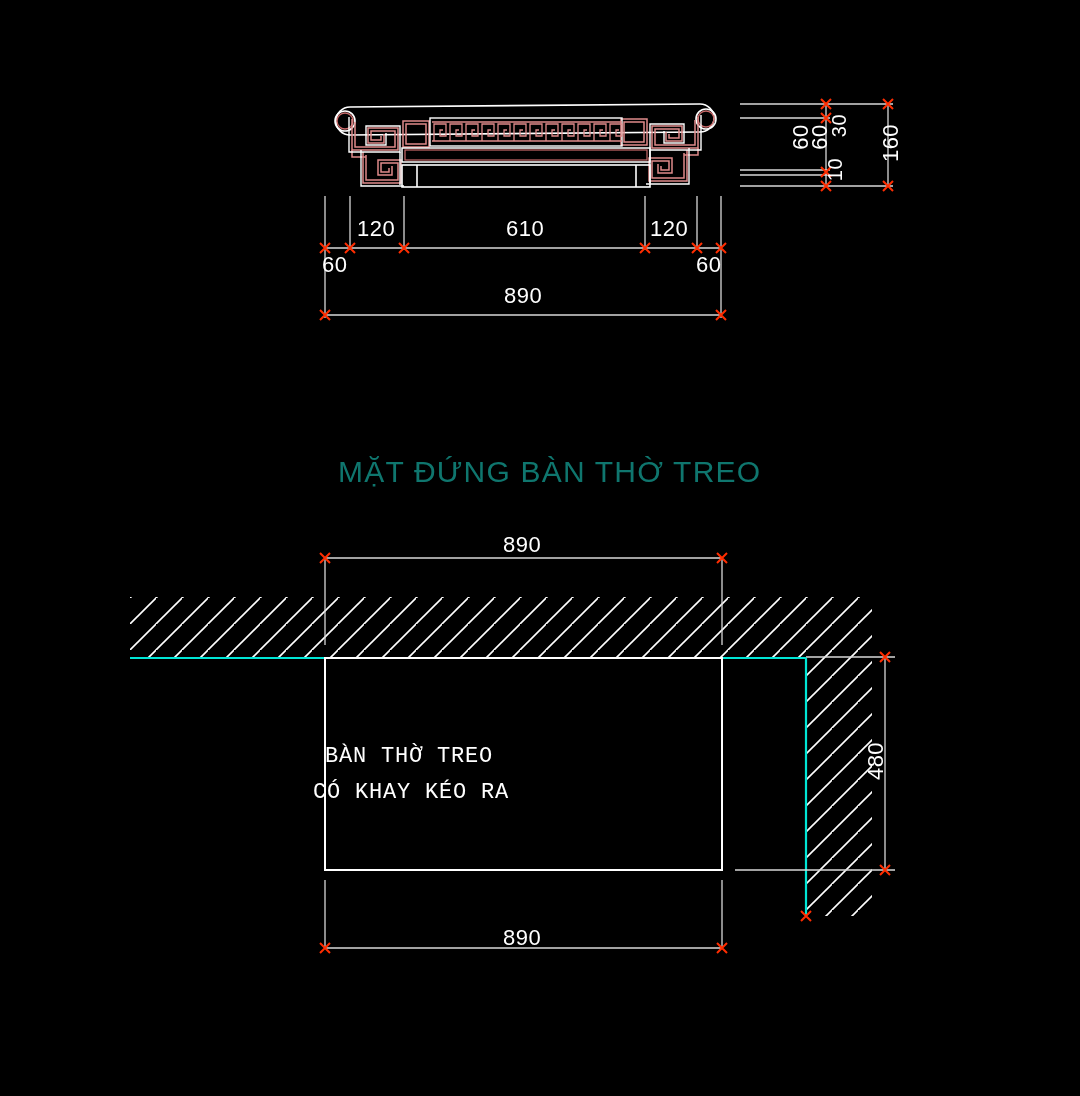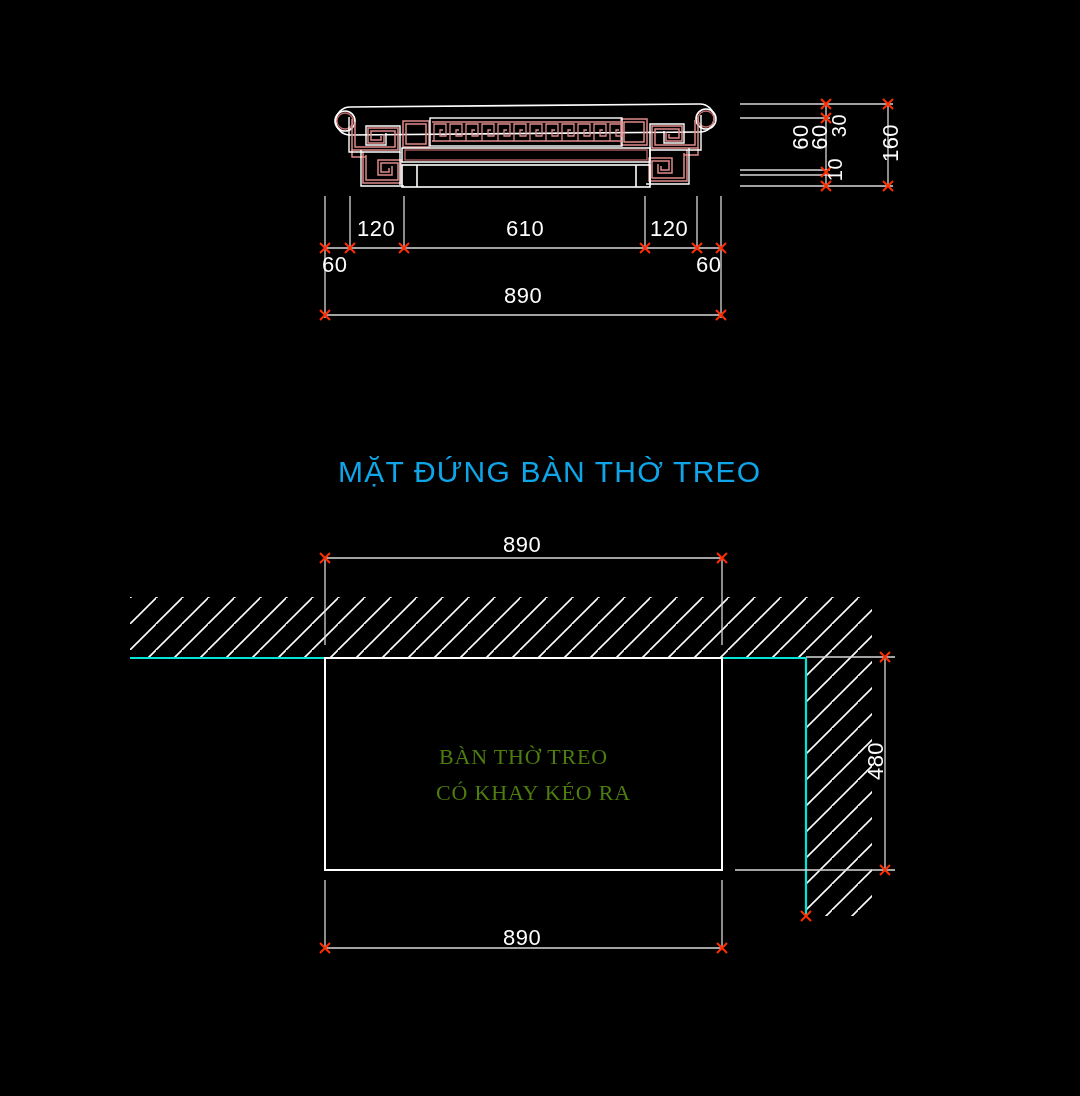--- a/index.html
+++ b/index.html
@@ -5,35 +5,35 @@
   html,body{margin:0;padding:0;background:#000;}
   body{
     width:1080px;height:1096px;position:relative;overflow:hidden;
     font-family:"Liberation Sans", sans-serif;
     background:#000;
   }
   .stage{position:absolute;inset:0;width:1080px;height:1096px;}
   svg{position:absolute;left:0;top:0;}
   .title{
     position:absolute;
-    color:#0ea5e9;
+    color:#0f766e;
     font-family:"Liberation Sans", sans-serif;
     font-size:30px;
     letter-spacing:1.2px;
     white-space:nowrap;
     font-weight:400;
   }
   .planlabel{
     position:absolute;
-    color:#4d7c0f;
-    font-family:Liberation Serif, serif;
+    color:#ffffff;
+    font-family:Liberation Mono, monospace;
     font-size:22px;
     letter-spacing:0.8px;
     white-space:nowrap;
-    text-align:center;
+    text-align:left;
   }
   .dimtext{
     position:absolute;
     color:#ffffff;
     font-family:"Liberation Sans", sans-serif;
     font-size:22px;
     white-space:nowrap;
     letter-spacing:0.5px;
   }
   .dimtext.small{font-size:20px;}
@@ -232,16 +232,16 @@
   <div class="dimtext vert small" style="left:824px;top:158px;transform:rotate(-90deg);">10</div>
   <div class="dimtext vert" style="left:872px;top:130px;transform:rotate(-90deg);">160</div>
 
   <div class="title" style="left:338px;top:455px;">MẶT ĐỨNG BÀN THỜ TREO</div>
 
   <div class="dimtext" style="left:503px;top:532px;">890</div>
   <div class="dimtext" style="left:503px;top:925px;">890</div>
   <div class="dimtext vert" style="left:857px;top:748px;transform:rotate(-90deg);">480</div>
 
   <div class="planlabel" style="left:325px;top:744px;width:397px;">BÀN THỜ TREO</div>
-  <div class="planlabel" style="left:335px;top:780px;width:397px;">CÓ KHAY KÉO RA</div>
+  <div class="planlabel" style="left:313px;top:780px;width:397px;">CÓ KHAY KÉO RA</div>
 
 
 </div>
 
 </body></html>

